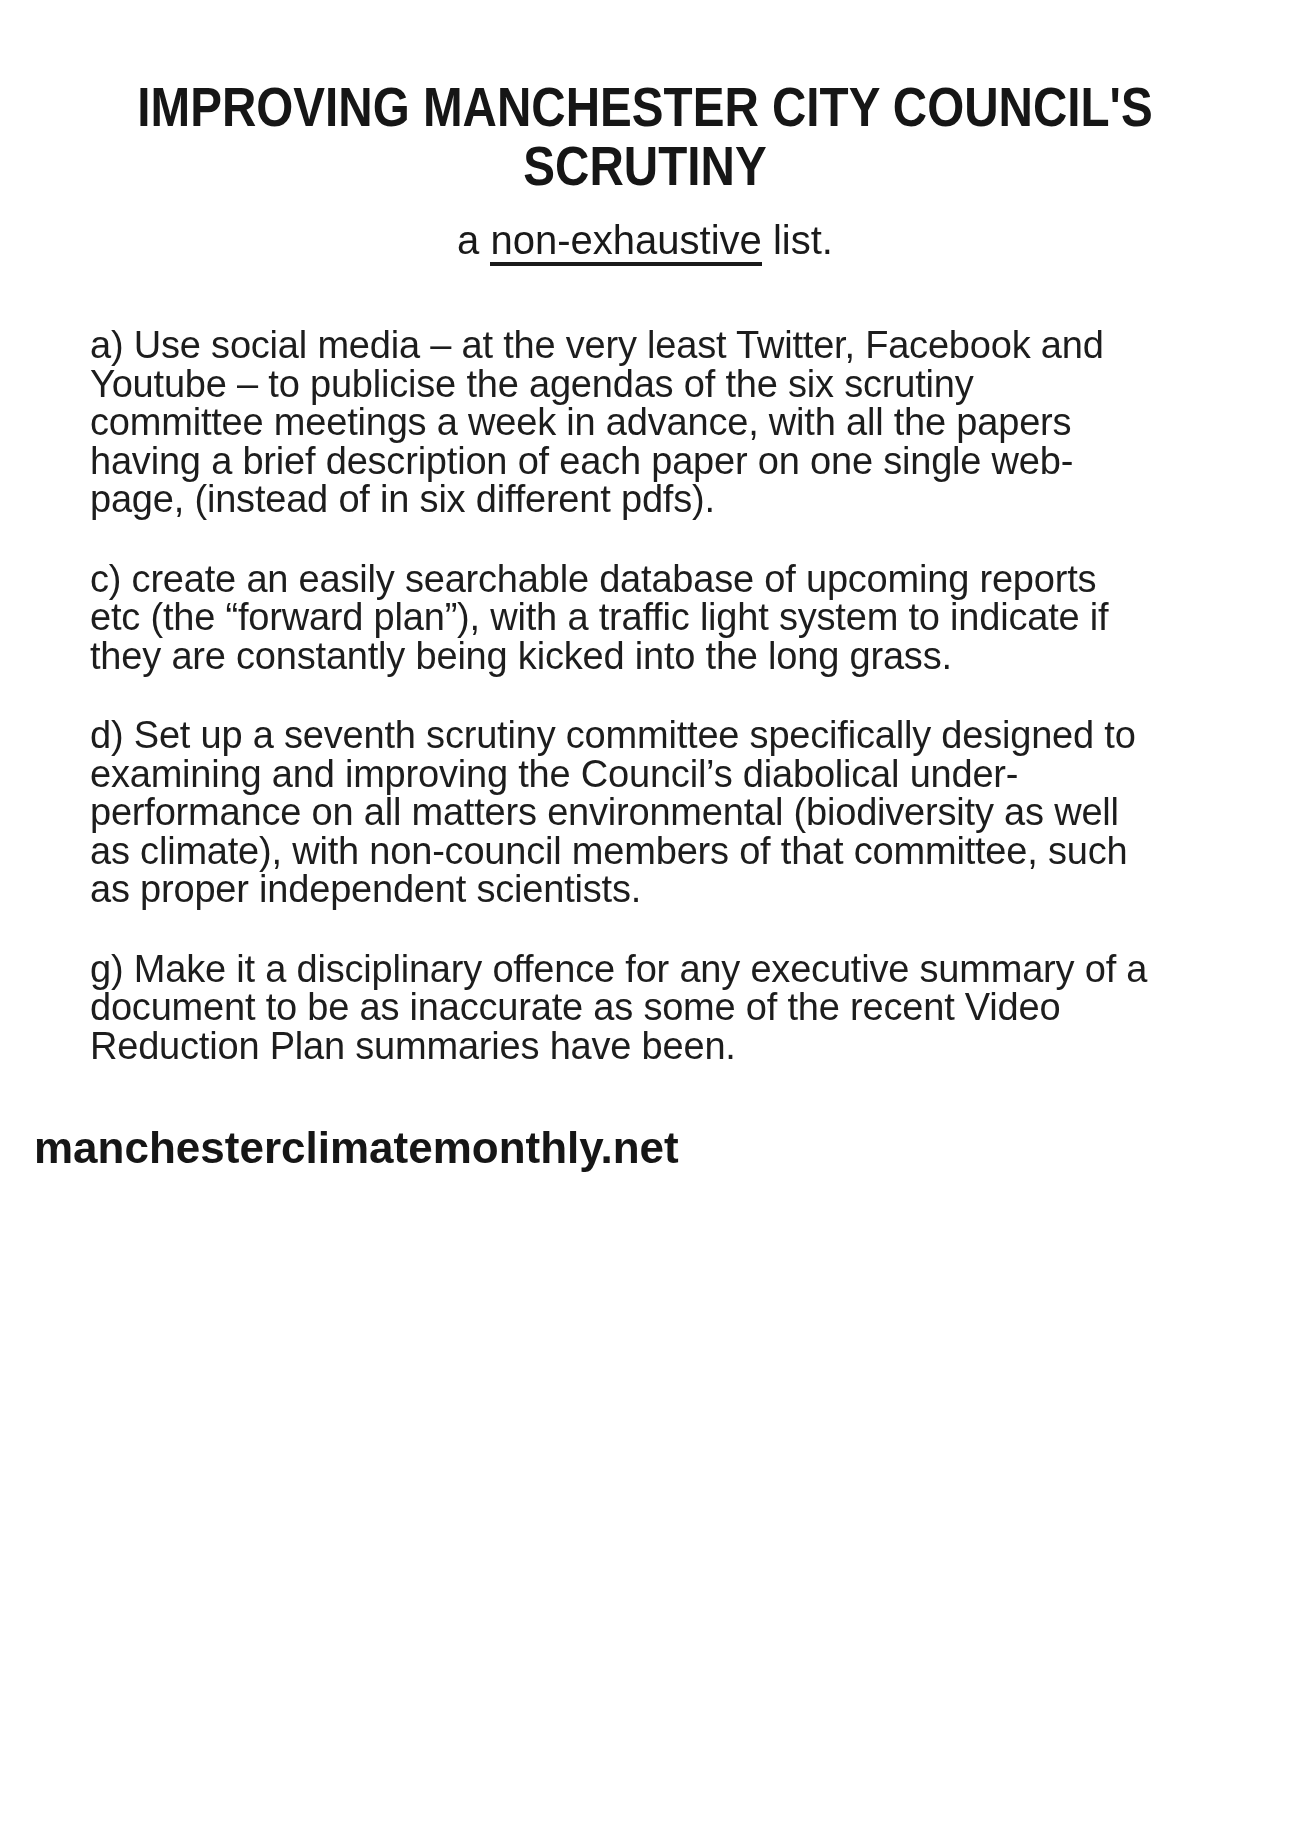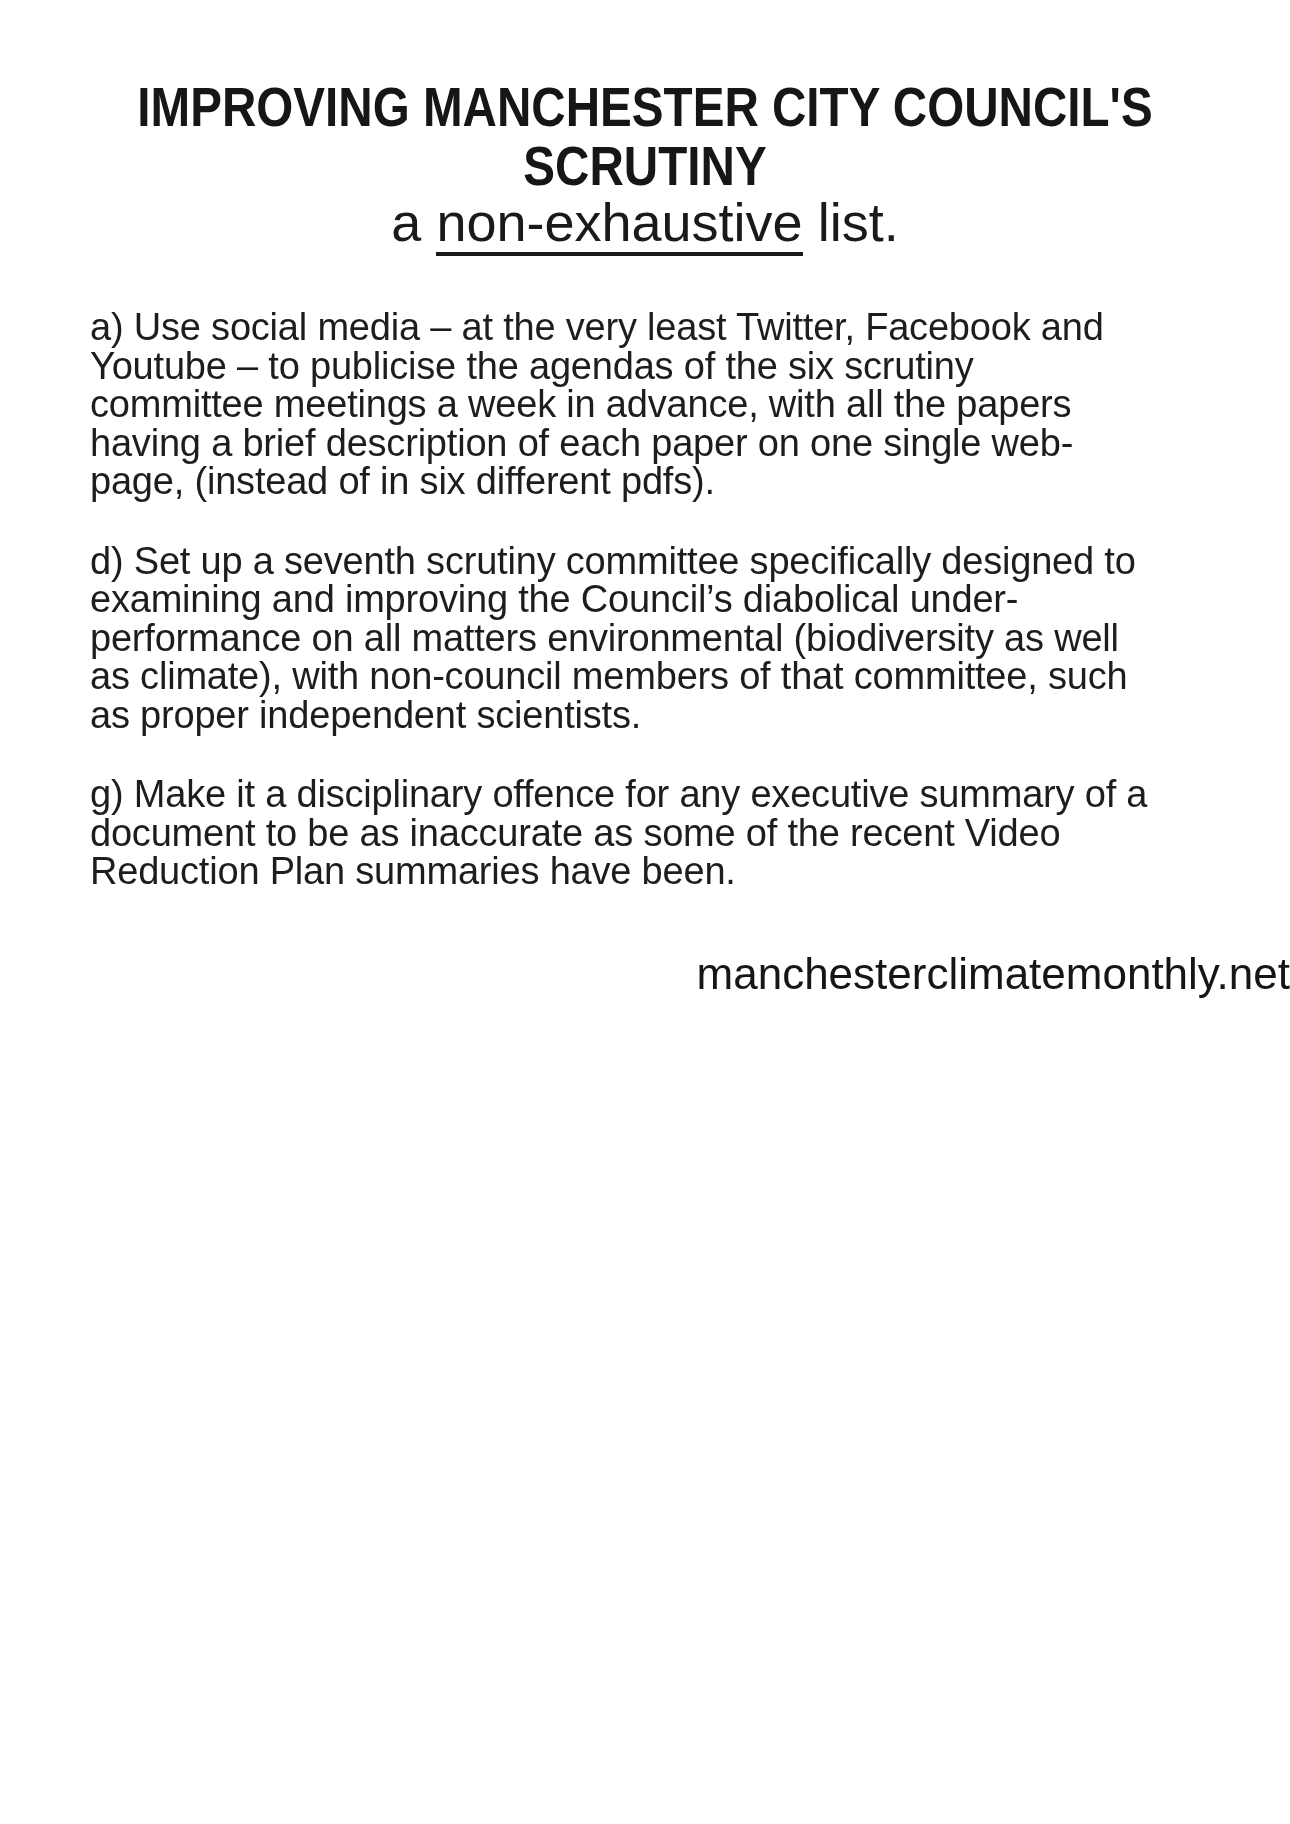--- a/index.html
+++ b/index.html
@@ -23,24 +23,24 @@
     font-weight: bold;
     font-size: 56px;
     line-height: 59px;
     letter-spacing: 0px;
     color: #161616;
     transform: scaleX(0.85);
     transform-origin: 50% 0;
     white-space: pre;
   }
   .subtitle {
-    margin: 0;
+    margin: 18px;
     padding: 0;
     text-align: center;
-    font-size: 54px;
+    font-size: 40px;
     line-height: 54px;
     color: #1a1a1a;
     white-space: pre;
   }
   .subtitle .u {
     border-bottom: 4px solid #1a1a1a;
   }
   .content {
     margin: 59px 100px 0 90px;
   }
@@ -51,22 +51,22 @@
     line-height: 38.5px;
     letter-spacing: -0.2px;
     color: #1d1d1d;
     white-space: pre;
   }
   .content p:first-child {
     margin-top: 0;
   }
   .footer {
     margin: 58px 0 0 0;
-    text-align: right;
-    font-weight: normal;
+    text-align: left;
+    font-weight: bold;
     font-size: 44px;
     line-height: 50px;
     color: #161616;
     white-space: pre;
     padding-left: 34px;
   }
 </style>
 </head>
 <body>
 
@@ -75,20 +75,23 @@
   <h1 class="title"><div>IMPROVING MANCHESTER CITY COUNCIL'S</div><div>SCRUTINY</div></h1>
 
   <p class="subtitle"><span>a </span><span class="u">non-exhaustive</span><span> list.</span></p>
 
   <div class="content">
     <p>a) Use social media – at the very least Twitter, Facebook and
 Youtube – to publicise the agendas of the six scrutiny
 committee meetings a week in advance, with all the papers
 having a brief description of each paper on one single web-
 page, (instead of in six different pdfs).</p>
+    <p>c) create an easily searchable database of upcoming reports
+etc (the “forward plan”), with a traffic light system to indicate if
+they are constantly being kicked into the long grass.</p>
     <p>d) Set up a seventh scrutiny committee specifically designed to
 examining and improving the Council’s diabolical under-
 performance on all matters environmental (biodiversity as well
 as climate), with non-council members of that committee, such
 as proper independent scientists.</p>
     <p>g) Make it a disciplinary offence for any executive summary of a
 document to be as inaccurate as some of the recent Video
 Reduction Plan summaries have been.</p>
   </div>
 

